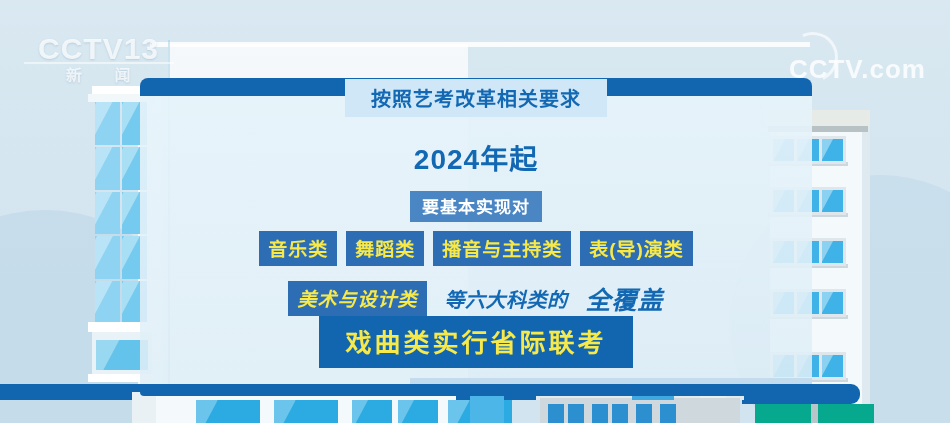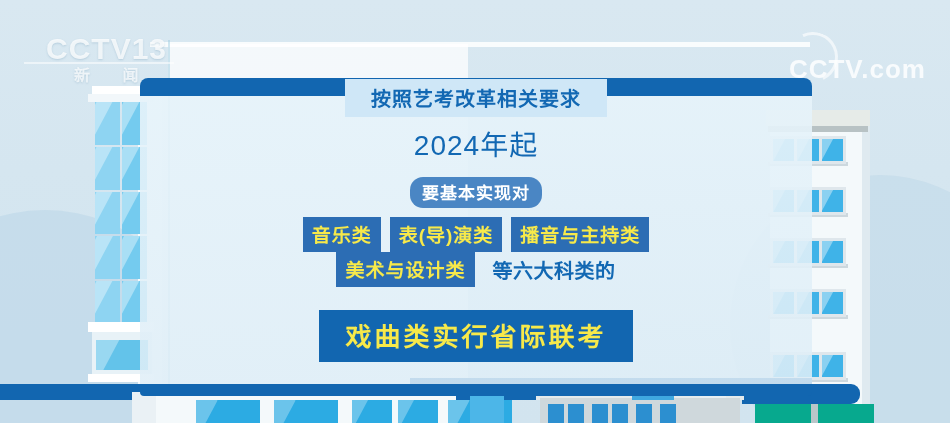--- a/index.html
+++ b/index.html
@@ -78,21 +78,21 @@
   .br-win{top:404px;height:19px;background:#2c8fd0;position:absolute;}
   .br-chip{left:632px;top:388px;width:42px;height:12px;background:#3fa8e0;}
   .br-chip2{left:700px;top:388px;width:26px;height:10px;background:#e7eff3;}
   .lblue-chip{left:470px;top:390px;width:34px;height:33px;background:#4cb6e8;}
 
   
   .top-strip{left:150px;top:42px;width:660px;height:5px;background:rgba(255,255,255,.85);}
   .top-white{left:168px;top:44px;width:300px;height:48px;background:rgba(255,255,255,.72);}
 
   
-  .cctv13{position:absolute;left:46px;top:34px;color:rgba(255,255,255,.78);
+  .cctv13{position:absolute;left:38px;top:34px;color:rgba(255,255,255,.78);
           font-weight:bold;letter-spacing:1px;line-height:1;
           text-shadow:0 1px 2px rgba(120,160,185,.35);}
   .cctv13 .big{font-size:30px;display:block;}
   .cctv13 .sub{font-size:16px;display:block;margin-top:4px;margin-left:28px;
         letter-spacing:14px;color:rgba(255,255,255,.72);}
   .cctv13-rule{position:absolute;left:24px;top:62px;width:150px;height:2px;
         background:rgba(255,255,255,.55);}
 
   
   .cctvcom{position:absolute;right:24px;top:36px;text-align:right;line-height:1;
@@ -115,44 +115,44 @@
 
   .content{position:absolute;left:0;top:0;width:672px;height:312px;
         display:flex;flex-direction:column;align-items:center;}
 
   
   .line1{margin-top:1px;background:#cfe7f7;padding:4px 26px 5px;}
   .line1 span{color:#1268b3;font-size:20px;font-weight:bold;letter-spacing:1px;
         white-space:nowrap;}
 
   
-  .line2{margin-top:6px;color:#1268b3;font-size:28px;font-weight:normal;letter-spacing:1px;}
+  .line2{margin-top:20px;color:#1268b3;font-size:28px;font-weight:bold;letter-spacing:1px;}
 
   
   .line3-wrap{margin-top:7px;display:flex;align-items:center;gap:9px;}
   .tri{width:0;height:0;border-top:10px solid transparent;border-bottom:10px solid transparent;}
   .tri.l{border-left:14px solid #1572be;}
   .tri.r{border-right:14px solid #1572be;}
   .line3{background:#1572be;padding:4px 16px 6px;}
   .line3 span{color:#ffffff;font-size:23px;font-weight:bold;letter-spacing:2px;white-space:nowrap;}
 
   
-  .line4{margin-top:14px;background:#4a86c4;padding:2px 12px 4px;border-radius:13px;}
+  .line4{margin-top:14px;background:#4a86c4;padding:2px 12px 4px;}
   .line4 span{color:#ffffff;font-size:17px;font-weight:bold;letter-spacing:1px;}
 
   
   .tagrow{margin-top:9px;display:flex;align-items:center;justify-content:center;gap:9px;}
-  .tagrow.second{margin-top:0;gap:18px;}
+  .tagrow.second{margin-top:14px;gap:18px;font-style:italic;}
   .tag{background:#2c6db4;padding:3px 9px 5px;}
   .tag span{color:#f7e94a;font-size:19px;font-weight:bold;letter-spacing:1px;white-space:nowrap;}
   .plain-sm{color:#1268b3;font-size:20px;font-weight:bold;letter-spacing:.5px;}
   .plain-lg{color:#1268b3;font-size:25px;font-weight:bold;letter-spacing:1px;}
 
   
-  .banner{margin-top:23px;background:#1266b0;padding:6px 26px 9px;}
+  .banner{background:#1266b0;padding:6px 26px 9px;}
   .banner span{color:#f7e94a;font-size:26px;font-weight:bold;letter-spacing:3px;white-space:nowrap;}
 </style>
 </head>
 <body>
 
 <div id="stage">
 
   <div class="sky-blob left"></div>
   <div class="sky-blob right"></div>
 
@@ -269,27 +269,29 @@
 
       <div class="line2">2024年起</div>
 
 
       <div class="line4">
         <span>要基本实现对</span>
       </div>
 
       <div class="tagrow">
         <div class="tag"><span>音乐类</span></div>
+        <div class="tag"><span>舞蹈类</span></div>
+        <div class="tag"><span>播音与主持类</span></div>
         <div class="tag"><span>表(导)演类</span></div>
-        <div class="tag"><span>播音与主持类</span></div>
       </div>
 
       <div class="tagrow second">
         <div class="tag"><span>美术与设计类</span></div>
         <div class="plain-sm">等六大科类的</div>
+        <div class="plain-lg">全覆盖</div>
       </div>
 
       <div class="banner">
         <span>戏曲类实行省际联考</span>
       </div>
 
     </div>
   </div>
 
 </div>

